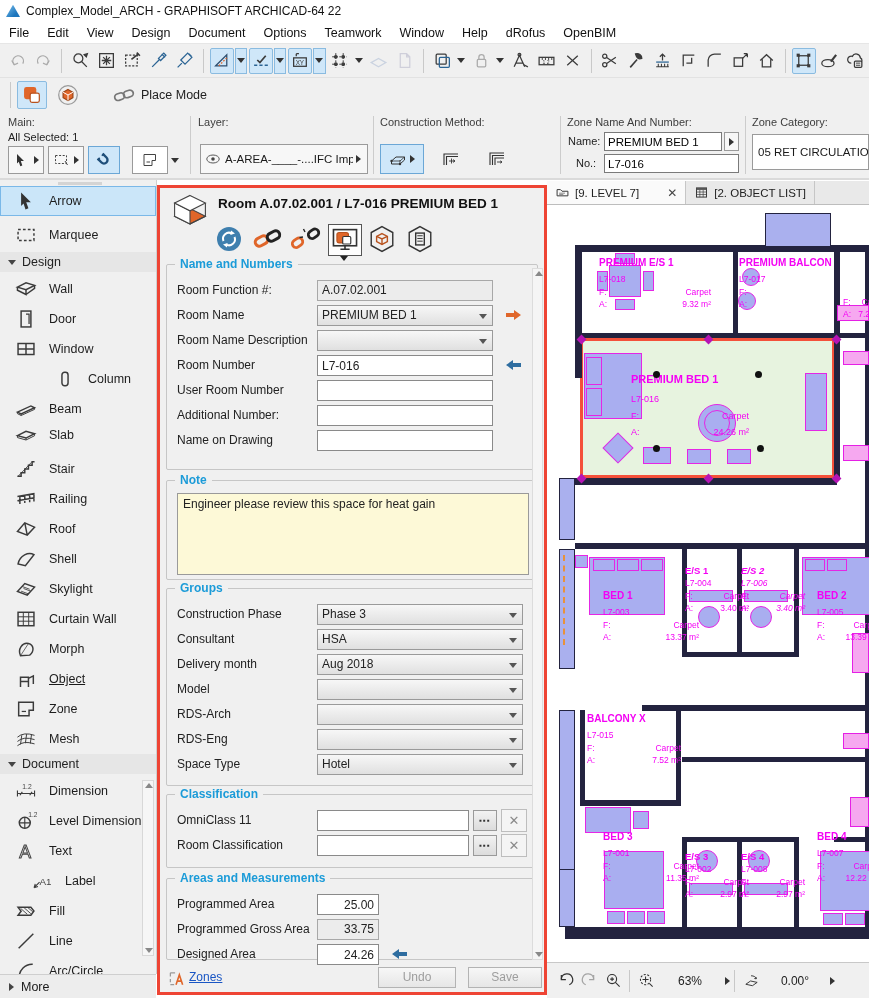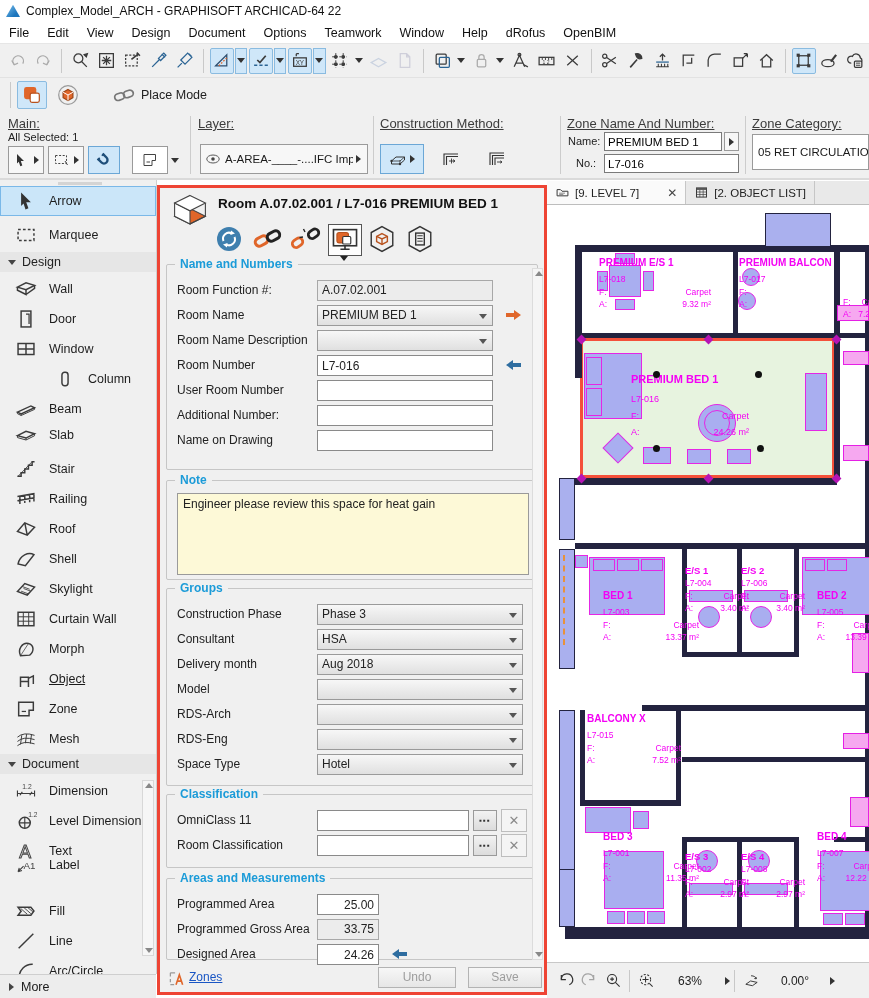--- a/index.html
+++ b/index.html
@@ -22,21 +22,21 @@
   .caretbox{width:13px;height:26px;display:flex;align-items:center;justify-content:center;border:1px solid transparent;box-sizing:border-box;margin-right:1px;}
   .caretbox.hl{background:#cfe7f9;border-color:#8abbe0;}
   .toolbar2{position:absolute;left:0;top:78px;width:869px;height:34px;background:#f0f0f0;display:flex;align-items:center;padding-left:10px;box-sizing:border-box;}
   .tb2sep{width:1px;height:26px;background:#c9c9c9;margin-right:6px;}
   .tb2btn{width:30px;height:28px;display:flex;align-items:center;justify-content:center;border:1px solid transparent;border-radius:2px;margin-right:6px;box-sizing:border-box;}
   .tb2btn.hl{background:#cfe7f9;border-color:#8abbe0;}
   .tb2btn svg{width:22px;height:22px;}
   .placelabel{font-size:12.5px;color:#222;margin-left:6px;}
   
   .infobar{position:absolute;left:0;top:112px;width:869px;height:68px;background:#f0f0f0;border-bottom:2px solid #dadada;box-sizing:border-box;}
-  .iblabel{position:absolute;font-size:13px;color:#3c3c3c;text-decoration:underline;}
+  .iblabel{position:absolute;font-size:11px;color:#3c3c3c;}
   .ibsmall{position:absolute;font-size:11px;color:#222;}
   .ibdiv{position:absolute;top:4px;width:1px;height:58px;background:#cccccc;}
   .ibbtn{position:absolute;display:flex;align-items:center;justify-content:center;border:1px solid #9a9a9a;background:#f7f7f7;box-sizing:border-box;}
   .ibbtn.hl{background:#cfe7f9;border-color:#6ba7d6;}
   .ibbtn svg{width:18px;height:18px;}
   .flyr{width:0;height:0;border-top:4px solid transparent;border-bottom:4px solid transparent;border-left:5px solid #333;margin-left:3px;}
   .ibinput{position:absolute;height:19px;border:1px solid #7a7a7a;background:#fff;font-size:11.5px;padding:0 3px;box-sizing:border-box;font-family:inherit;}
   
   .toolbox{position:absolute;left:0;top:180px;width:157px;height:794px;background:#f0f0f0;border-right:1px solid #cfcfcf;box-sizing:border-box;overflow:hidden;}
   .grab{position:absolute;left:58px;top:2px;width:44px;height:3px;background:#d4d4d4;}
@@ -585,21 +585,21 @@
             <text x="10.8" y="6" font-size="5.5" fill="#444" stroke="none">1.2</text>
           </svg>
           <span class="tlabel">Level Dimension</span>
         </div>
         <div class="titem" style="top: 656px;">
           <svg viewBox="0 0 18 18" fill="none" stroke="#3b3b3b" stroke-width="1.2">
             <text x="3.5" y="14.5" font-size="14.5" fill="none" stroke="#444" stroke-width=".8" font-family="Liberation Sans">A</text>
           </svg>
           <span class="tlabel">Text</span>
         </div>
-        <div class="titem" style="top: 670px;">
+        <div class="titem" style="top: 686px; padding-left: 16px;">
           <svg viewBox="0 0 18 18" fill="none" stroke="#3b3b3b" stroke-width="1.2">
             <path d="M2.5 14.5 L7 10 M2.5 14.5 l1 -3.2 M2.5 14.5 l3.2 -1" stroke-width=".9"></path>
             <text x="7" y="12" font-size="8" fill="#444" stroke="none">A1</text>
           </svg>
           <span class="tlabel">Label</span>
         </div>
         <div class="titem" style="top: 716px;">
           <svg viewBox="0 0 18 18" fill="none" stroke="#3b3b3b" stroke-width="1.2">
             <path d="M2.5 6 H13 L15.5 9 L13 12.5 H2.5 L5 9.2 Z"></path>
             <path d="M4.5 6.8 l5.5 4.8 M7.5 6.4 l5.5 4.8 M10.5 6.2 l4 3.4" stroke-width=".7"></path>
@@ -802,21 +802,21 @@
         <div class="s-num">L7-004</div>
         <div class="s-row">
           <span>F:</span>
           <span>Carpet</span>
         </div>
         <div class="s-row">
           <span>A:</span>
           <span>3.40 m²</span>
         </div>
       </div>
-      <div class="stamp small" style="left: 194px; top: 360px; width: 64px;">
+      <div class="stamp small" style="left: 194px; top: 360px; width: 64px; font-style: italic;">
         <div class="s-name">E/S 2</div>
         <div class="s-num">L7-006</div>
         <div class="s-row">
           <span>F:</span>
           <span>Carpet</span>
         </div>
         <div class="s-row">
           <span>A:</span>
           <span>3.40 m²</span>
         </div>

